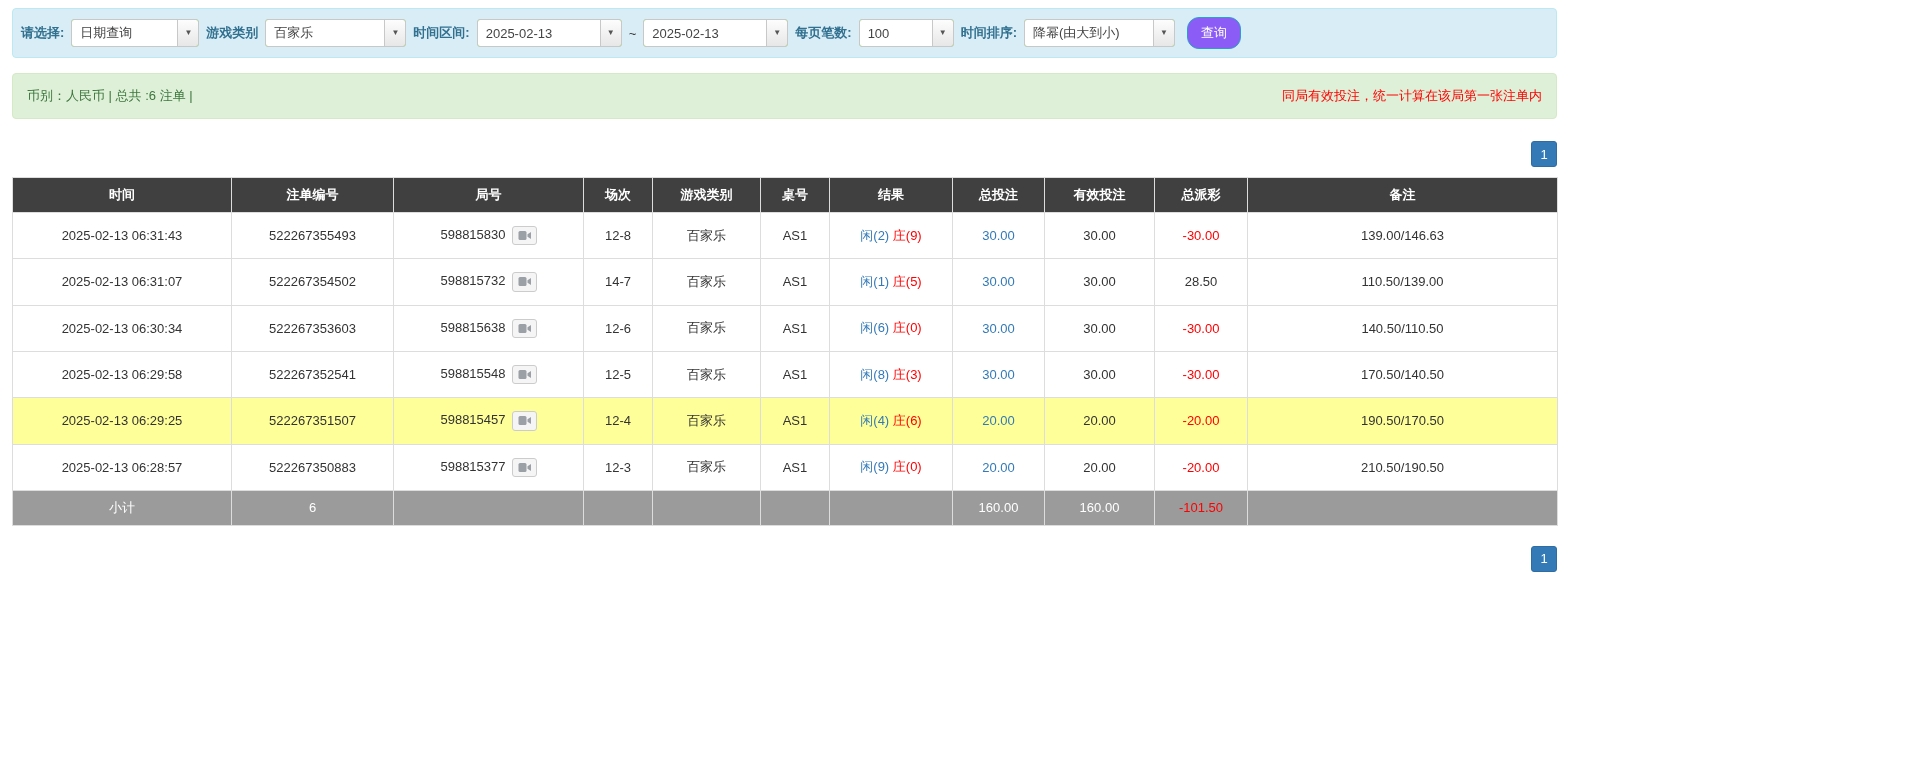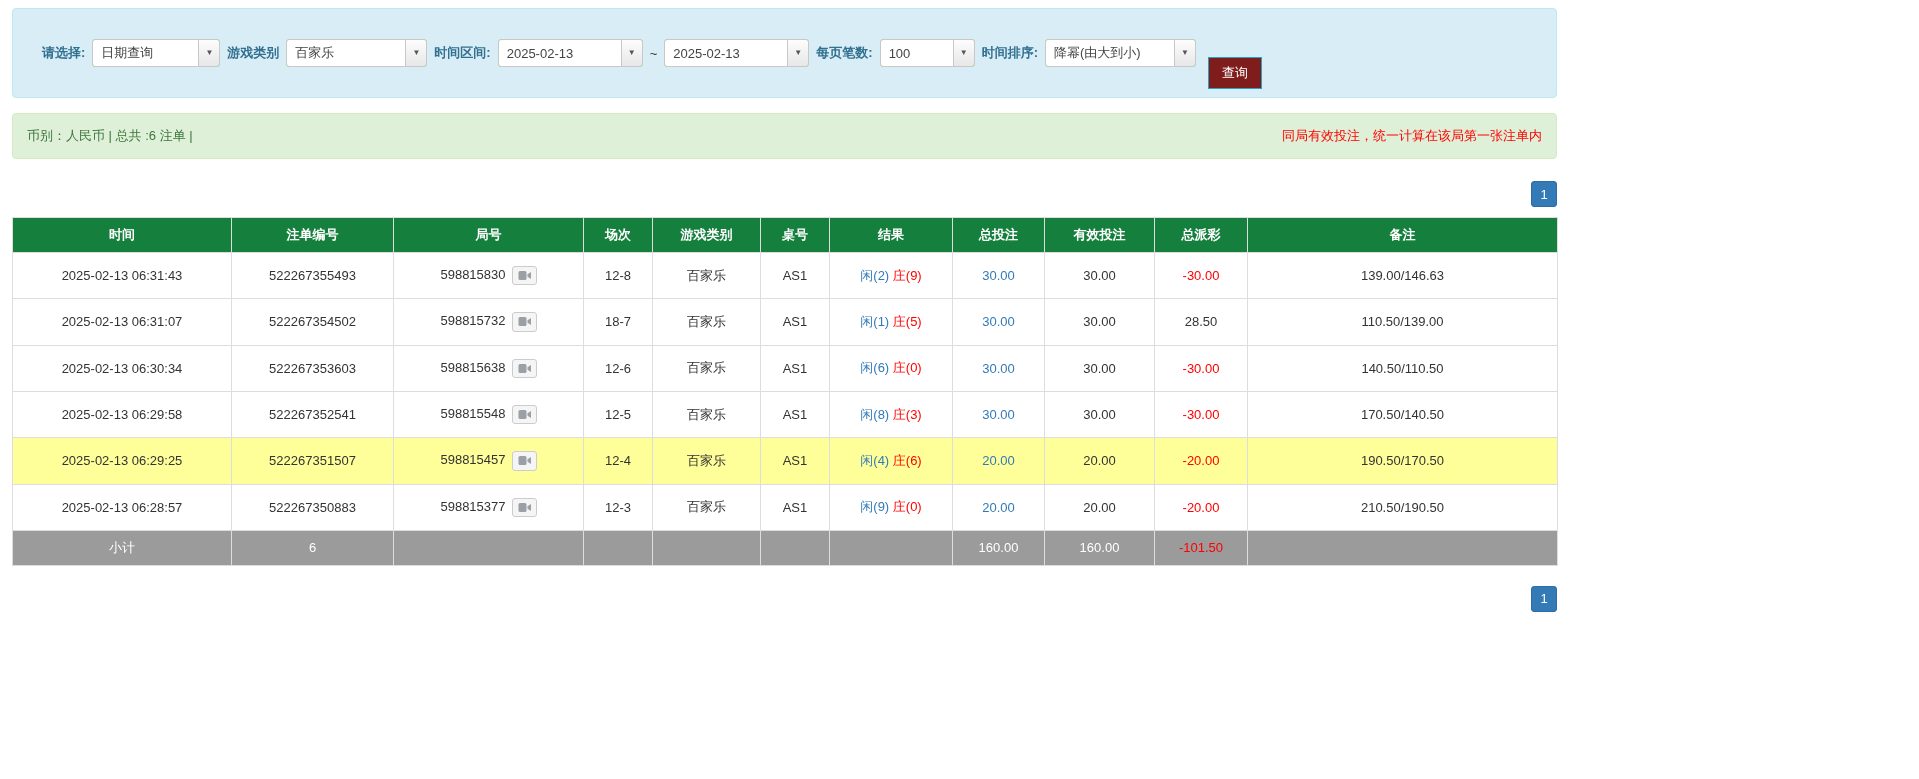--- a/index.html
+++ b/index.html
@@ -11,21 +11,21 @@
   }
   .container { width: 1545px; margin: 8px 0 0 12px; }
 
   .page-title { font-size: 20px; font-weight: normal; color: #222; margin: 4px 0 15px 0; }
 
   
   .filter-bar {
     background: #d9edf7;
     border: 1px solid #bce8f1;
     border-radius: 4px;
-    padding: 8px 29px;
+    padding: 8px 8px;
     display: flex;
     align-items: center;
     gap: 7px;
     margin-bottom: 15px;
   }
   .f-label { color: #31708f; font-weight: bold; white-space: nowrap; }
   .combo {
     display: inline-flex;
     align-items: stretch;
     background: #84cc16;
@@ -43,26 +43,25 @@
   }
   .combo .arrow-btn {
     width: 21px;
     border-left: 1px solid #c8c8c8;
     background: linear-gradient(#fdfdfd, #e7e7e7);
     display: flex; align-items: center; justify-content: center;
     cursor: pointer;
   }
   .combo .arrow-btn .ar { font-size: 8px; color: #555; line-height: 1; }
   .search-btn {
-    background: #7f1d1d; color: #fff;
-    border: 1px solid #28a1c5; border-radius: 0;
+    background: #8b5cf6; color: #fff;
+    border: 1px solid #28a1c5; border-radius: 12px;
     padding: 6px 13px; font-size: 13px;
     font-family: inherit; cursor: pointer;
     margin-left: 5px;
-    margin-top: 40px;
   }
 
   
   .summary-bar {
     background: #dff0d8;
     border: 1px solid #d6e9c6;
     border-radius: 4px;
     padding: 13px 14px;
     display: flex; justify-content: space-between; align-items: center;
     margin-bottom: 22px;
@@ -77,21 +76,21 @@
     min-width: 26px; height: 26px;
     background: #337ab7; border: 1px solid #2e6da4; border-radius: 3px;
     color: #fff; font-size: 13px; font-family: inherit;
     display: flex; align-items: center; justify-content: center;
     cursor: pointer;
   }
 
   
   table { width: 100%; border-collapse: collapse; table-layout: fixed; }
   th {
-    background: #15803d; color: #fff;
+    background: #404040; color: #fff;
     font-weight: bold; font-size: 13px;
     padding: 8px 10px; text-align: center;
     border: 1px solid #ddd;
   }
   td {
     border: 1px solid #ddd;
     padding: 13px 4px;
     text-align: center;
     font-size: 13px; color: #333;
     background: #fff;
@@ -225,21 +224,21 @@
           <td class="neg">-30.00</td>
           <td>139.00/146.63</td>
         </tr>
         <tr>
           <td>2025-02-13 06:31:07</td>
           <td>522267354502</td>
           <td><span>598815732</span><button class="round-btn"><svg width="13" height="11" viewBox="0 0 13 11">
                 <rect x="0.5" y="1" width="8" height="9" rx="1.5" fill="#9aa0a6"></rect>
                 <path d="M9.5 4.2 L13 2 V9 L9.5 6.8 Z" fill="#9aa0a6"></path>
               </svg></button></td>
-          <td>18-7</td>
+          <td>14-7</td>
           <td>百家乐</td>
           <td>AS1</td>
           <td><span class="res-player">闲(1)</span> <span class="res-banker">庄(5)</span></td>
           <td><span class="bet-link">30.00</span></td>
           <td>30.00</td>
           <td>28.50</td>
           <td>110.50/139.00</td>
         </tr>
         <tr>
           <td>2025-02-13 06:30:34</td>

